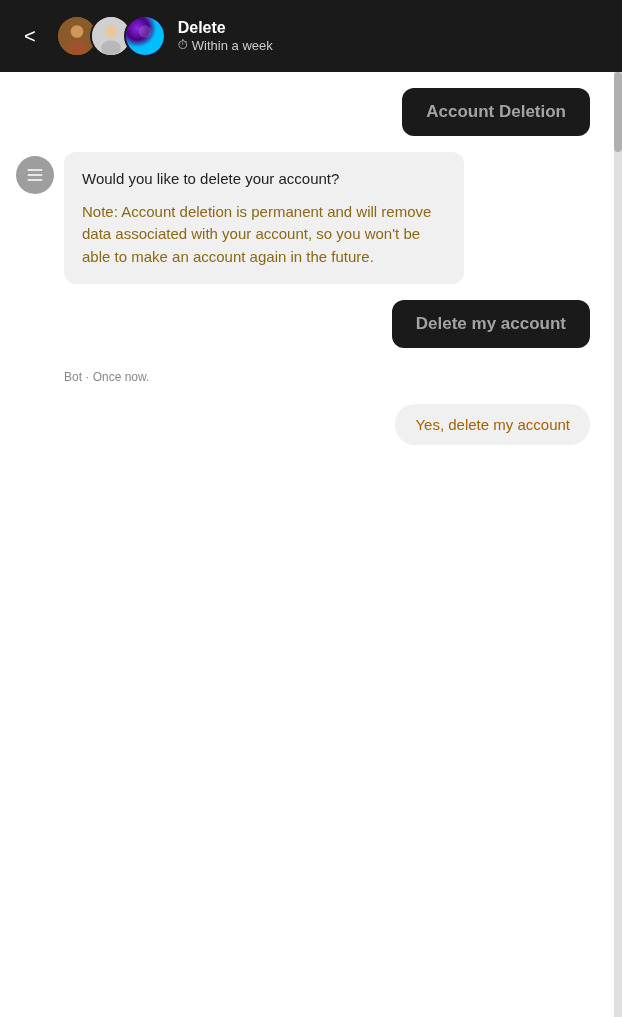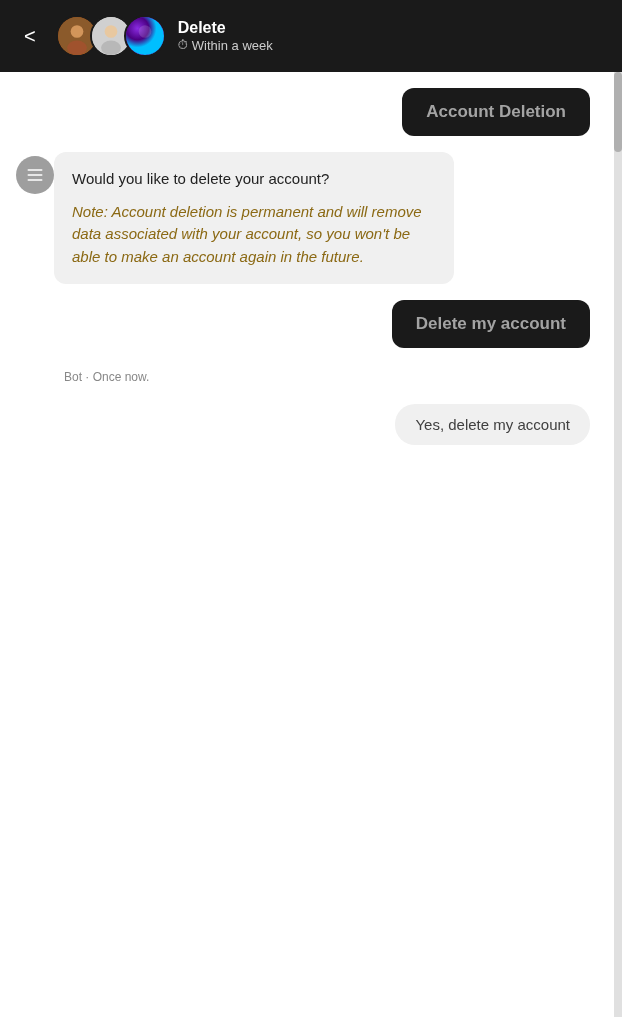--- a/index.html
+++ b/index.html
@@ -119,21 +119,21 @@
       background: #b0b0b0;
       border-radius: 4px;
       position: absolute;
       top: 0;
     }
 
     
     .bot-message-row {
       display: flex;
       align-items: flex-start;
-      gap: 0;
+      gap: 10px;
     }
 
     .bot-icon {
       width: 38px;
       height: 38px;
       background: #9e9e9e;
       border-radius: 50%;
       display: flex;
       align-items: center;
       justify-content: center;
@@ -153,21 +153,20 @@
       padding: 16px 18px;
       max-width: 400px;
       font-size: 15px;
       line-height: 1.5;
       color: #222;
     }
 
     .bot-bubble .note {
       color: #8B6914;
       margin-top: 10px;
-      font-style: italic;
     }
 
     
     .user-bubble-row {
       display: flex;
       justify-content: flex-end;
       padding-right: 8px;
     }
 
     .user-bubble-dark {
@@ -197,21 +196,21 @@
       padding-right: 8px;
       margin-top: 4px;
     }
 
     .quick-reply-btn {
       background: #f0f0f0;
       border: none;
       border-radius: 20px;
       padding: 12px 20px;
       font-size: 15px;
-      color: #404040;
+      color: #a16207;
       cursor: pointer;
       white-space: nowrap;
     }
   </style>
 </head>
 <body>
 
 <div class="header">
   <div class="back-btn">&lt;</div>
 

